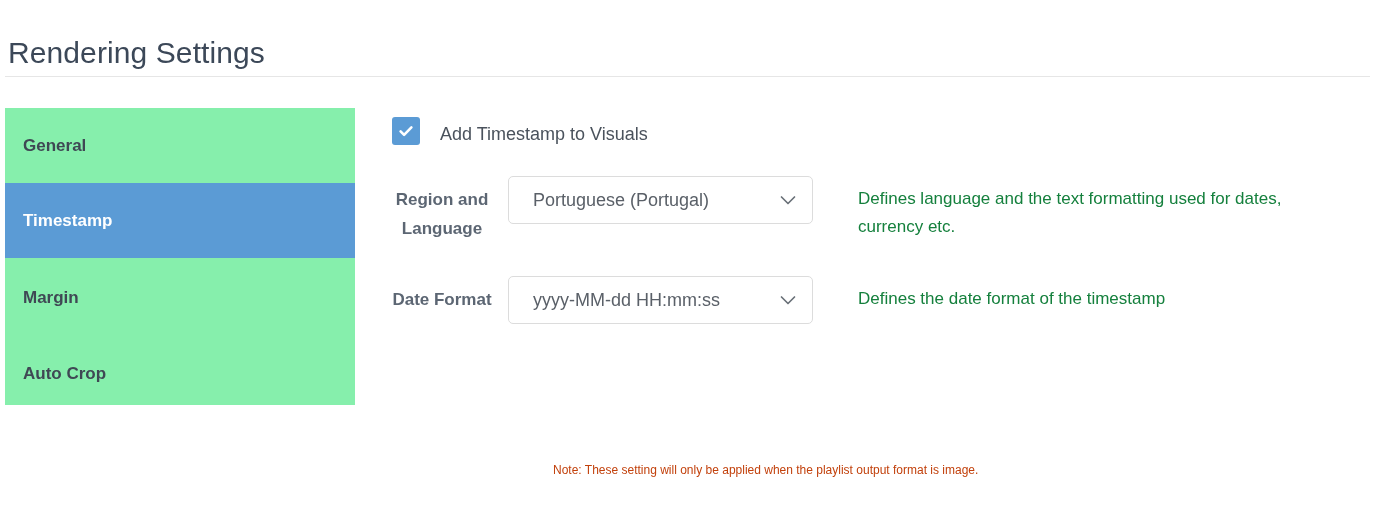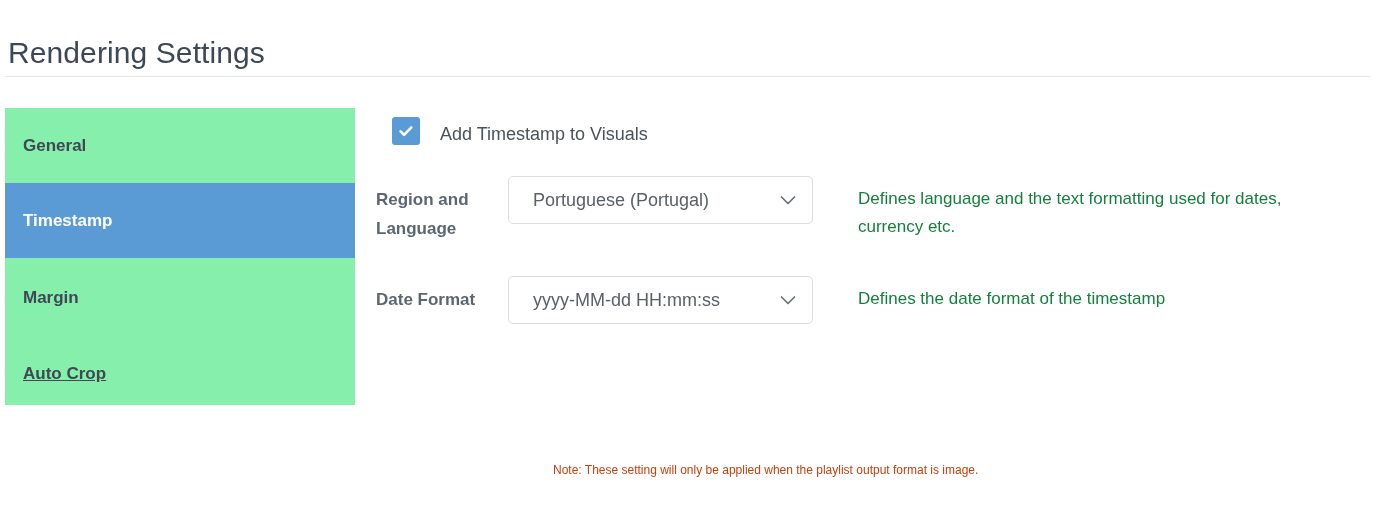--- a/index.html
+++ b/index.html
@@ -70,21 +70,21 @@
     cursor: pointer;
     user-select: none;
   }
   .sidebar-item.active {
     background: #5b9bd5;
     color: #ffffff;
   }
   .sidebar-item-0 { top: 0px; }
   .sidebar-item-1 { top: 75px; }
   .sidebar-item-2 { top: 152px; }
-  .sidebar-item-3 { top: 228px; text-decoration: underline; }
+  .sidebar-item-3 { top: 228px; }
 
   
   .main {
     position: absolute;
     left: 376px;
     top: 108px;
     width: 990px;
     height: 400px;
   }
 
@@ -122,21 +122,21 @@
     width: 990px;
     display: flex;
     align-items: flex-start;
   }
   .row-0 { top: 68px; }
   .row-1 { top: 168px; }
   .row-2 { top: 248px; }
 
   .field-label {
     width: 132px;
-    text-align: left;
+    text-align: center;
     font-size: 17px;
     font-weight: bold;
     color: #5c6673;
     line-height: 29px;
     padding-top: 9px;
     flex: none;
   }
 
   .select-wrap {
     position: relative;

